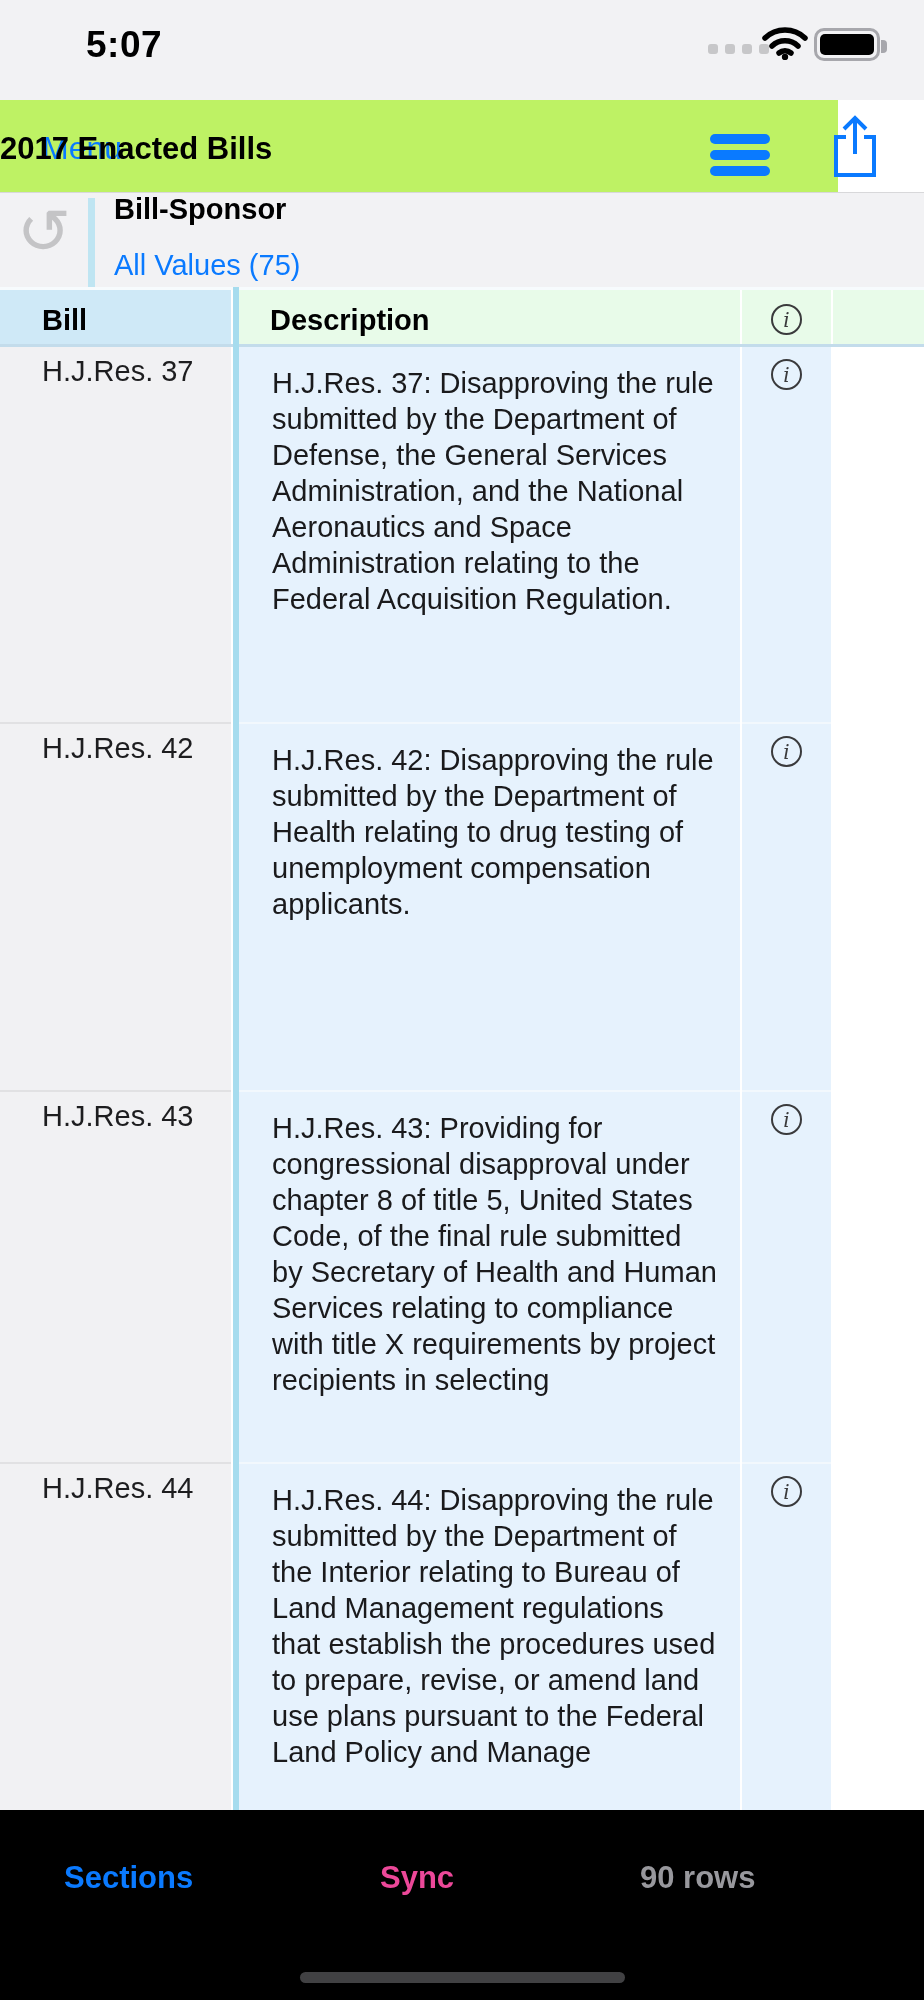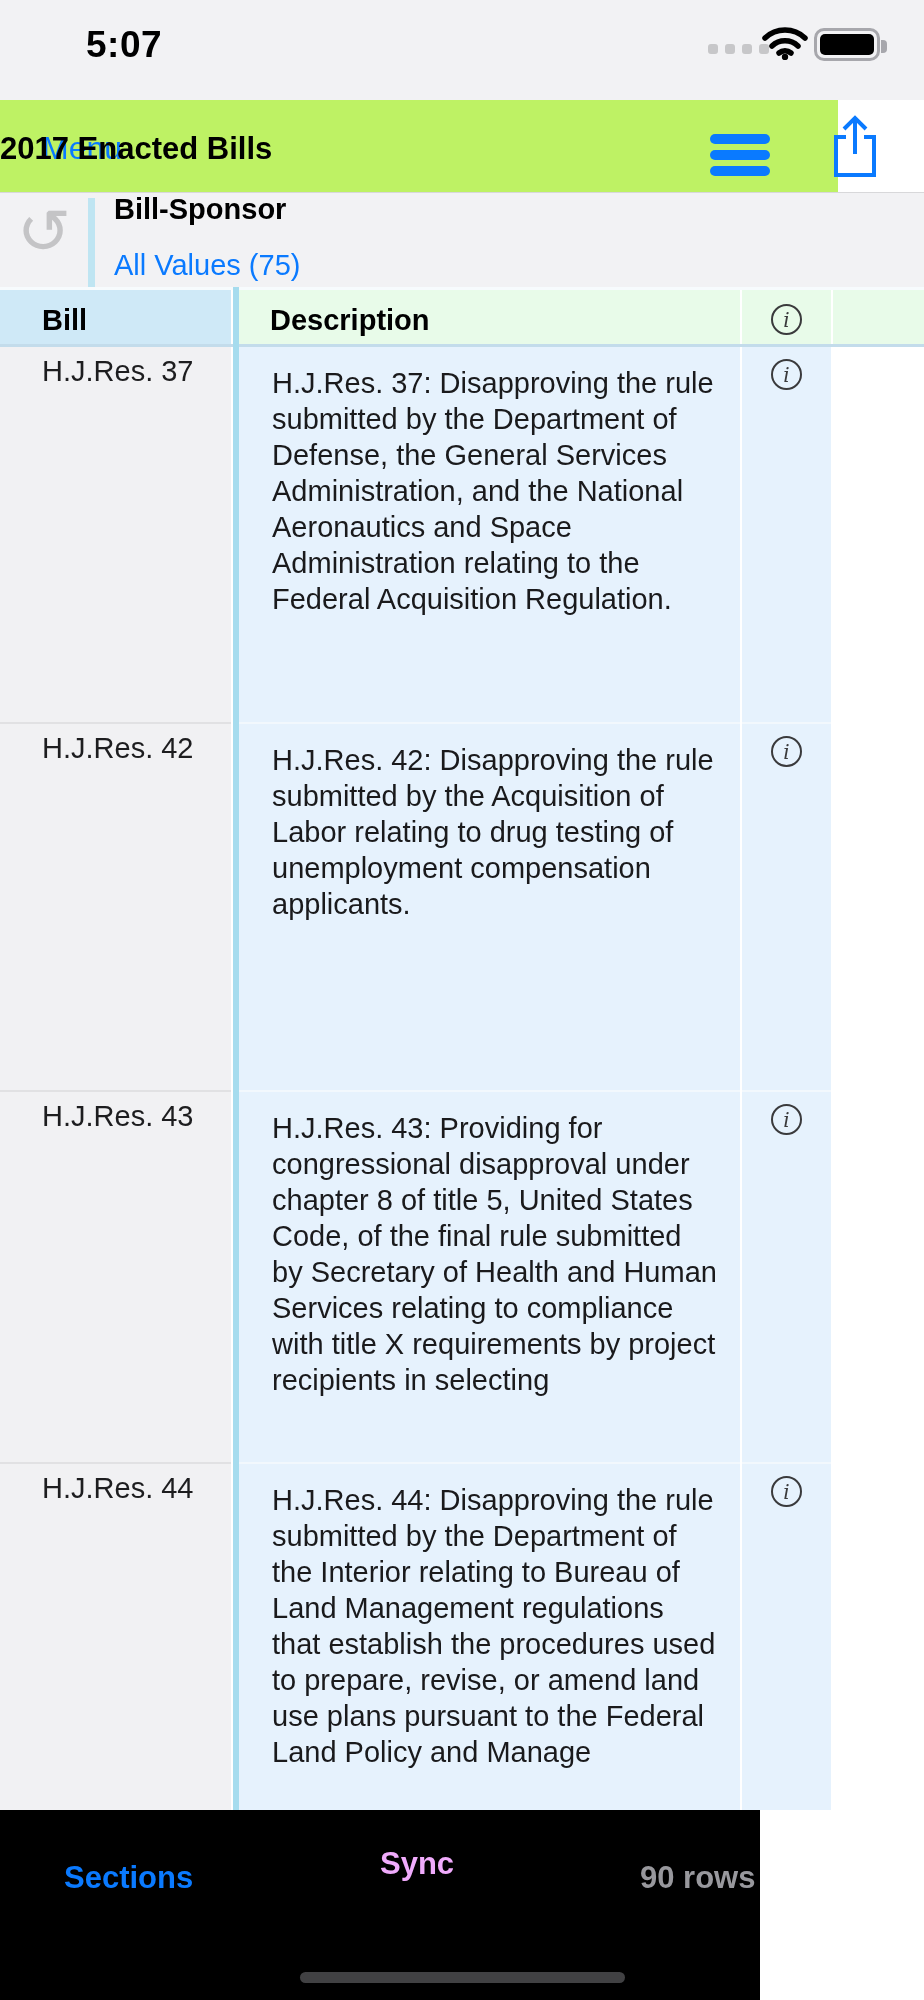--- a/index.html
+++ b/index.html
@@ -55,23 +55,23 @@
   .row + .row .bill-cell{border-top:2px solid #e1e1e3;}
   .row + .row .desc-cell,.row + .row .info-cell{border-top:2px solid #f2f8fd;}
   .bill-text{position:absolute;left:42px;top:8px;font-size:29px;color:#1d1d1f;}
   .desc-text{padding:18px 22px 0 33px;font-size:29px;line-height:36px;color:#1a1a1c;}
   .info-circle{display:flex;align-items:center;justify-content:center;
     width:31px;height:31px;border:2px solid #3a3a3c;border-radius:50%;
     font-family:"DejaVu Serif", serif;font-style:italic;font-size:20px;color:#3a3a3c;}
   .info-cell .info-circle{position:absolute;left:29px;top:12px;}
   .hcell.info .info-circle{position:absolute;left:29px;top:14px;}
   
-  .toolbar{position:absolute;left:0;top:1810px;width:760px;height:190px;background:#000;z-index:5;}
+  .toolbar{position:absolute;left:0;top:1810px;width:924px;height:190px;background:#000;z-index:5;}
   .tb-sections{position:absolute;left:64px;top:50px;font-size:31px;font-weight:bold;color:#0a7aff;}
-  .tb-sync{position:absolute;left:380px;top:36px;font-size:31px;font-weight:bold;color:#f0abfc;}
+  .tb-sync{position:absolute;left:380px;top:50px;font-size:31px;font-weight:bold;color:#ec4899;}
   .tb-rows{position:absolute;left:640px;top:50px;font-size:31px;font-weight:bold;color:#98989d;}
   .home-indicator{position:absolute;left:300px;top:162px;width:325px;height:11px;border-radius:6px;background:#414143;}
 </style>
 </head>
 <body>
 
 <div class="phone">
 
   <div class="status-bar">
     <div class="time">5:07</div>
@@ -147,21 +147,21 @@
               <span>i</span>
             </span>
       </div>
     </div>
 
     <div class="row">
       <div class="bill-cell">
         <span class="bill-text">H.J.Res. 42</span>
       </div>
       <div class="desc-cell">
-        <div class="desc-text">H.J.Res. 42: Disapproving the rule submitted by the Acquisition of Labor relating to drug testing of unemployment compensation applicants.</div>
+        <div class="desc-text">H.J.Res. 42: Disapproving the rule submitted by the Department of Health relating to drug testing of unemployment compensation applicants.</div>
       </div>
       <div class="info-cell">
         <span class="info-circle">
               <span>i</span>
             </span>
       </div>
     </div>
 
     <div class="row">
       <div class="bill-cell">

